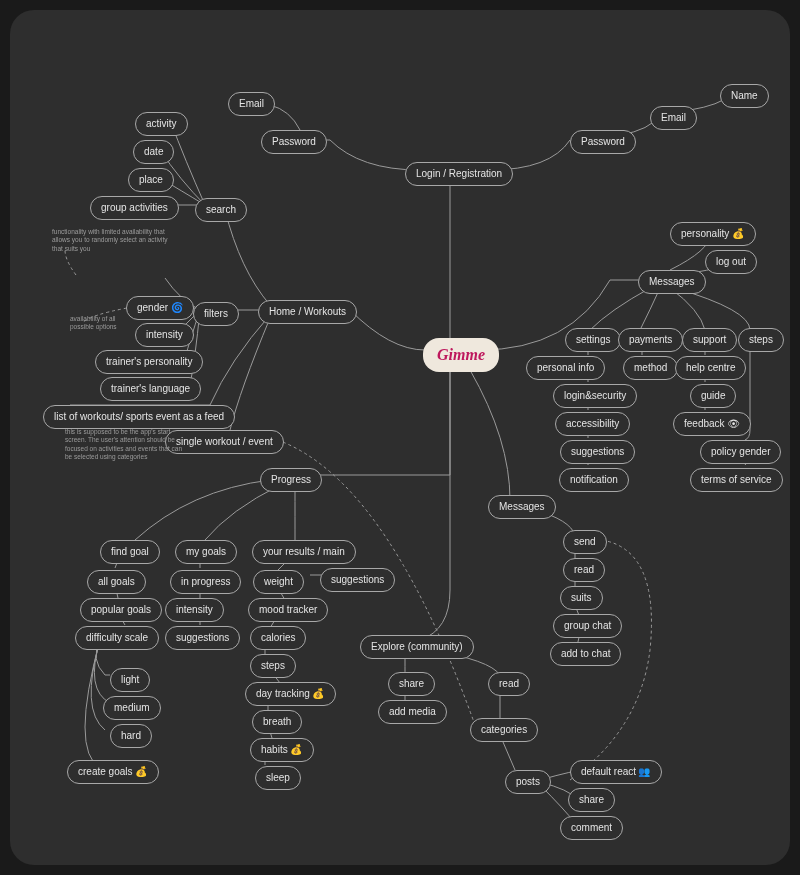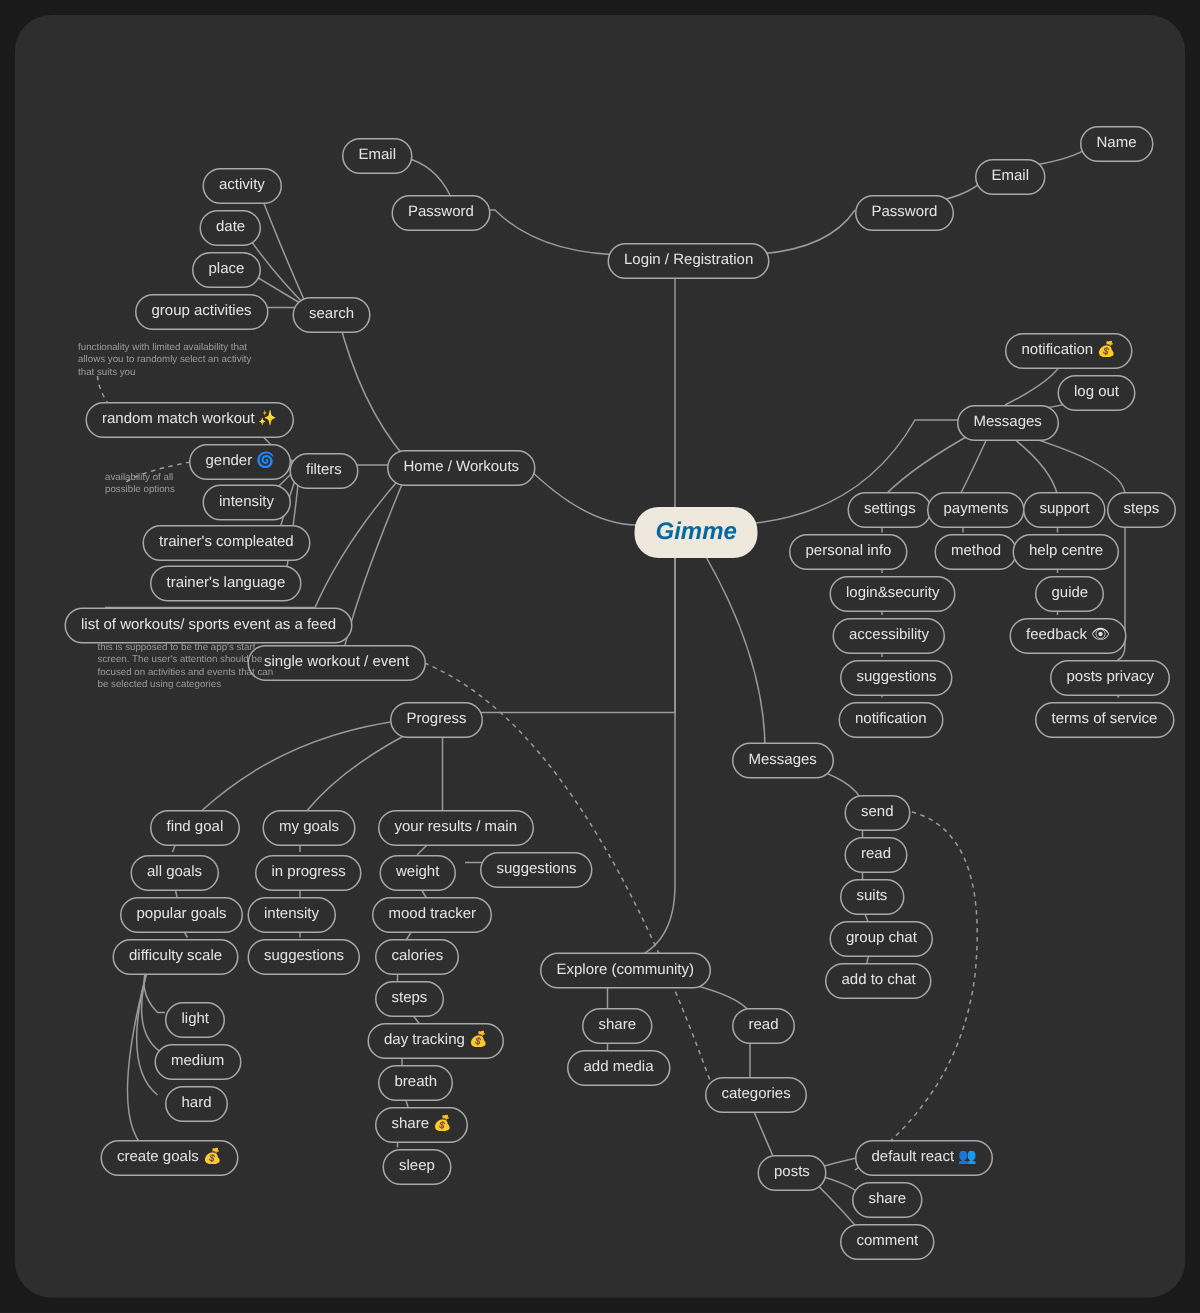--- a/index.html
+++ b/index.html
@@ -2,21 +2,21 @@
 <html><head>
 <meta charset="utf-8">
 <style>
   html,body{margin:0;padding:0;background:#1a1a1a;}
   body{width:800px;height:875px;overflow:hidden;position:relative;font-family:-apple-system,Helvetica,Arial,sans-serif;}
   .canvas{position:absolute;left:10px;top:10px;width:780px;height:855px;background:#2e2e2e;border-radius:24px;}
   .conn{position:absolute;left:0;top:0;width:780px;height:855px;pointer-events:none;}
   .conn path{fill:none;stroke:#9a9a9a;stroke-width:1;}
   .conn path.dash{stroke-dasharray:3 3;}
   .node{position:absolute;border:1px solid #a8a8a8;border-radius:14px;color:#e4e4e4;font-size:10px;line-height:1;padding:6px 10px;white-space:nowrap;background:#2e2e2e;}
-  .logo{position:absolute;background:#efe8dd;color:#0369a1;font-family:Liberation Sans, sans-serif;font-style:italic;font-weight:600;font-size:16px;padding:8px 14px;border-radius:16px;border:none;}
+  .logo{position:absolute;background:#efe8dd;color:#be185d;font-family:Liberation Serif, serif;font-style:italic;font-weight:600;font-size:16px;padding:8px 14px;border-radius:16px;border:none;}
   .note{position:absolute;color:#9b9b9b;font-size:6.5px;line-height:1.3;max-width:120px;}
 </style>
 </head>
 <body>
 
 <div class="canvas">
 
 <svg class="conn" viewBox="0 0 780 855">
 
   <path d="M440 340 L440 170"></path>
@@ -128,54 +128,53 @@
 <div class="node" style="left:710px;top:74px">Name</div>
 
 <div class="node" style="left:248px;top:290px">Home / Workouts</div>
 <div class="node" style="left:185px;top:188px">search</div>
 <div class="node" style="left:125px;top:102px">activity</div>
 <div class="node" style="left:123px;top:130px">date</div>
 <div class="node" style="left:118px;top:158px">place</div>
 <div class="node" style="left:80px;top:186px">group activities</div>
 
 <div class="node" style="left:183px;top:292px">filters</div>
-<div class="node" style="left:47px;top:258px">random match workout ✨</div>
 <div class="node" style="left:116px;top:286px">gender 🌀</div>
 <div class="node" style="left:125px;top:313px">intensity</div>
-<div class="node" style="left:85px;top:340px">trainer's compleated</div>
+<div class="node" style="left:85px;top:340px">trainer's personality</div>
 <div class="node" style="left:90px;top:367px">trainer's language</div>
 
 <div class="node" style="left:155px;top:420px">single workout / event</div>
 <div class="node" style="left:33px;top:395px">list of workouts/ sports event as a feed</div>
 
 <div class="note" style="left:42px;top:218px">functionality with limited availability that allows you to randomly select an activity that suits you</div>
 <div class="note" style="left:60px;top:305px;max-width:60px">availability of all possible options</div>
 <div class="note" style="left:55px;top:418px">this is supposed to be the app's start screen. The user's attention should be focused on activities and events that can be selected using categories</div>
 
 <div class="node" style="left:628px;top:260px">Messages</div>
-<div class="node" style="left:660px;top:212px">notification 💰</div>
+<div class="node" style="left:660px;top:212px">personality 💰</div>
 <div class="node" style="left:695px;top:240px">log out</div>
 
 <div class="node" style="left:555px;top:318px">settings</div>
 <div class="node" style="left:516px;top:346px">personal info</div>
 <div class="node" style="left:543px;top:374px">login&amp;security</div>
 <div class="node" style="left:545px;top:402px">accessibility</div>
 <div class="node" style="left:550px;top:430px">suggestions</div>
 <div class="node" style="left:549px;top:458px">notification</div>
 
 <div class="node" style="left:608px;top:318px">payments</div>
 <div class="node" style="left:613px;top:346px">method</div>
 
 <div class="node" style="left:672px;top:318px">support</div>
 <div class="node" style="left:665px;top:346px">help centre</div>
 <div class="node" style="left:680px;top:374px">guide</div>
 <div class="node" style="left:663px;top:402px">feedback 👁</div>
 
 <div class="node" style="left:728px;top:318px">steps</div>
-<div class="node" style="left:690px;top:430px">posts privacy</div>
+<div class="node" style="left:690px;top:430px">policy gender</div>
 <div class="node" style="left:680px;top:458px">terms of service</div>
 
 <div class="node" style="left:250px;top:458px">Progress</div>
 
 <div class="node" style="left:90px;top:530px">find goal</div>
 <div class="node" style="left:77px;top:560px">all goals</div>
 <div class="node" style="left:70px;top:588px">popular goals</div>
 <div class="node" style="left:65px;top:616px">difficulty scale</div>
 <div class="node" style="left:100px;top:658px">light</div>
 <div class="node" style="left:93px;top:686px">medium</div>
@@ -188,21 +187,21 @@
 <div class="node" style="left:155px;top:616px">suggestions</div>
 
 <div class="node" style="left:242px;top:530px">your results / main</div>
 <div class="node" style="left:243px;top:560px">weight</div>
 <div class="node" style="left:310px;top:558px">suggestions</div>
 <div class="node" style="left:238px;top:588px">mood tracker</div>
 <div class="node" style="left:240px;top:616px">calories</div>
 <div class="node" style="left:240px;top:644px">steps</div>
 <div class="node" style="left:235px;top:672px">day tracking 💰</div>
 <div class="node" style="left:242px;top:700px">breath</div>
-<div class="node" style="left:240px;top:728px">share 💰</div>
+<div class="node" style="left:240px;top:728px">habits 💰</div>
 <div class="node" style="left:245px;top:756px">sleep</div>
 
 <div class="node" style="left:478px;top:485px">Messages</div>
 <div class="node" style="left:553px;top:520px">send</div>
 <div class="node" style="left:553px;top:548px">read</div>
 <div class="node" style="left:550px;top:576px">suits</div>
 <div class="node" style="left:543px;top:604px">group chat</div>
 <div class="node" style="left:540px;top:632px">add to chat</div>
 
 <div class="node" style="left:350px;top:625px">Explore (community)</div>

